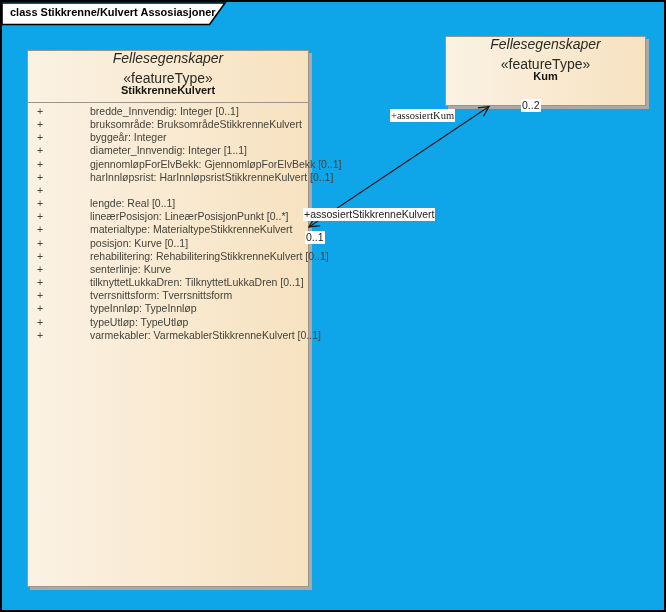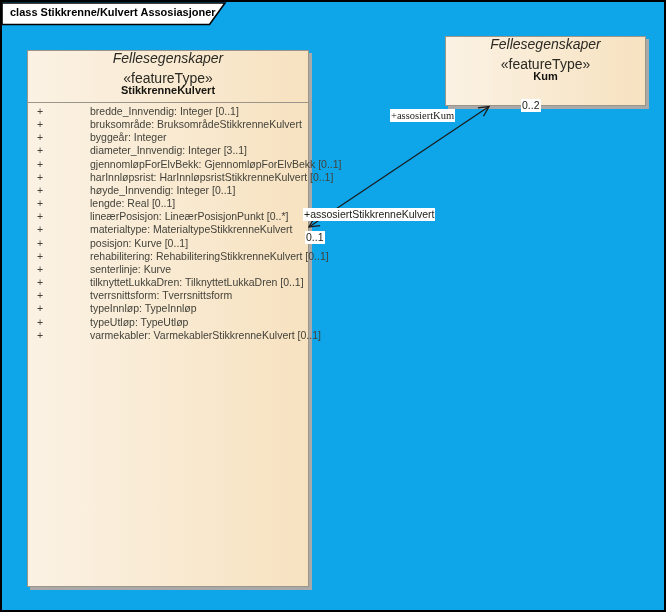--- a/index.html
+++ b/index.html
@@ -109,36 +109,35 @@
           <span class="atext">bruksområde: BruksområdeStikkrenneKulvert</span>
         </div>
 
         <div class="attr-row">
           <span class="vis">+</span>
           <span class="atext">byggeår: Integer</span>
         </div>
 
         <div class="attr-row">
           <span class="vis">+</span>
-          <span class="atext">diameter_Innvendig: Integer [3..1]</span>
+          <span class="atext">diameter_Innvendig: Integer [1..1]</span>
         </div>
 
         <div class="attr-row">
           <span class="vis">+</span>
           <span class="atext">gjennomløpForElvBekk: GjennomløpForElvBekk [0..1]</span>
         </div>
 
         <div class="attr-row">
           <span class="vis">+</span>
           <span class="atext">harInnløpsrist: HarInnløpsristStikkrenneKulvert [0..1]</span>
         </div>
 
         <div class="attr-row">
           <span class="vis">+</span>
-          <span class="atext">høyde_Innvendig: Integer [0..1]</span>
         </div>
 
         <div class="attr-row">
           <span class="vis">+</span>
           <span class="atext">lengde: Real [0..1]</span>
         </div>
 
         <div class="attr-row">
           <span class="vis">+</span>
           <span class="atext">lineærPosisjon: LineærPosisjonPunkt [0..*]</span>

